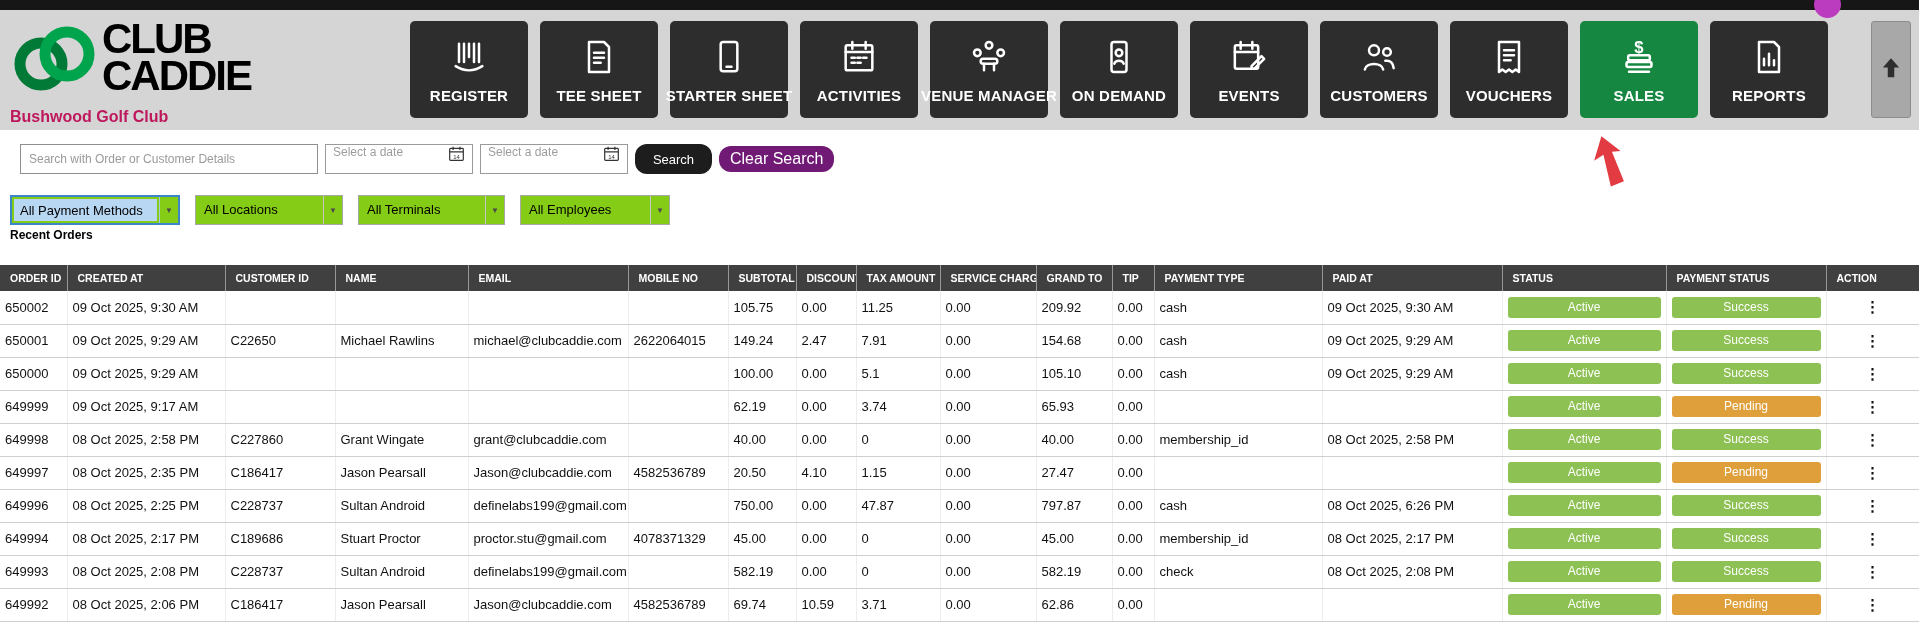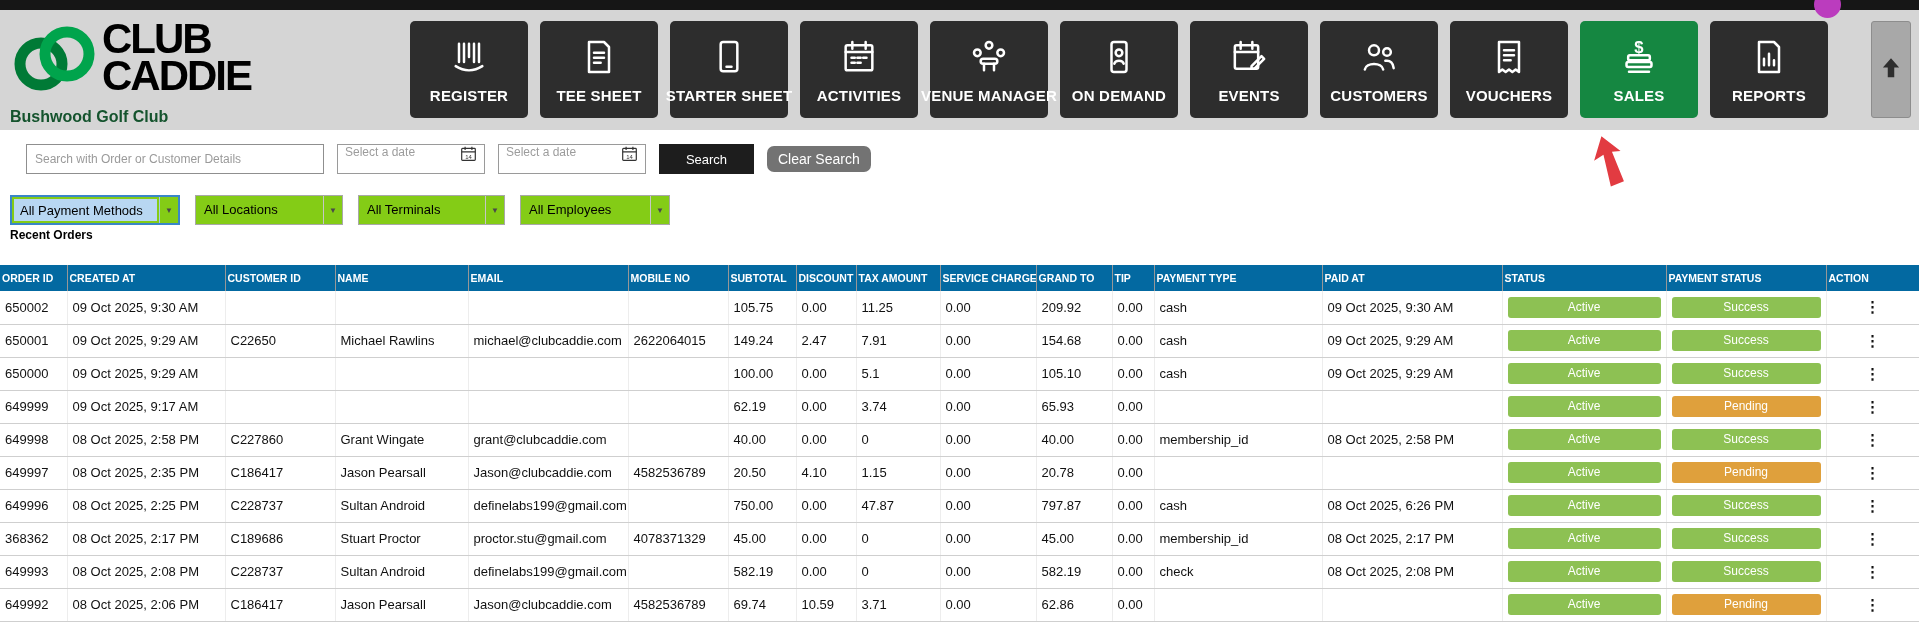--- a/index.html
+++ b/index.html
@@ -10,60 +10,60 @@
   .avatar-dot{position:absolute;left:1814px;top:-9px;width:27px;height:27px;border-radius:50%;
     background:#bb3cbe;z-index:6}
   
   .header{height:120px;background:#d5d5d5;display:flex;align-items:flex-start;
     padding:6px 8px 0 8px;position:relative}
   .brand{width:402px;height:110px;display:flex;flex-direction:column;justify-content:space-between}
   .logo-row{display:flex;align-items:center}
   .logo-mark svg{display:block}
   .logo-text{font-weight:bold;color:#000;line-height:.88;letter-spacing:-2px;margin-left:2px}
   .logo-text div{font-size:42px}
-  .club-name{font-size:16px;font-weight:bold;color:#14532d;padding-left:2px}
+  .club-name{font-size:16px;font-weight:bold;color:#be185d;padding-left:2px}
   .nav{display:flex;gap:12px;align-items:flex-start;margin-top:5px}
   .nav-btn{width:118px;height:97px;background:#2d2d2d;border:none;border-radius:5px;color:#fff;
     display:flex;flex-direction:column;align-items:center;justify-content:center;gap:9px;cursor:pointer}
   .nav-btn.active{background:#158741}
   .nav-btn .nav-icon{height:42px;display:flex;align-items:center;justify-content:center}
   .nav-label{font-size:15px;font-weight:bold;letter-spacing:.2px;white-space:nowrap}
   .scrolltop{margin-left:auto;margin-top:5px;width:40px;height:97px;background:#a8a8a8;
     border:1px solid #8d8d8d;border-radius:3px;display:flex;align-items:center;justify-content:center;cursor:pointer}
   
   .arrow-annotation{position:absolute;left:1593px;top:133px;z-index:9;pointer-events:none}
   .arrow-annotation svg{transform:rotate(-14deg)}
   
-  .search-row{display:flex;align-items:center;gap:13px;padding:14px 0 0 26px;height:44px}
+  .search-row{display:flex;align-items:center;gap:7px;padding:14px 0 0 20px;height:44px}
   .search-input{width:298px;height:30px;border:1px solid #8f8f8f;padding:0 8px;font-size:12px;
     font-family:"Liberation Sans",sans-serif;color:#333;outline:none}
   .search-input::placeholder{color:#9a9a9a}
   .date-input{width:148px;height:30px;border:1px solid #9a9a9a;background:#fff;display:flex;
     align-items:flex-start;justify-content:space-between;padding:0 7px;cursor:pointer}
   .date-placeholder{color:#9c9c9c;font-size:12px}
-  .btn-search{width:95px;height:30px;background:#1d1d1d;color:#fff;border:none;border-radius:0;
+  .btn-search{width:77px;height:30px;background:#1d1d1d;color:#fff;border:none;border-radius:12px;
     font-size:13px;cursor:pointer;font-family:"Liberation Sans",sans-serif}
-  .btn-clear{height:26px;background:#737373;color:#fff;border:none;border-radius:7px;
-    font-size:14px;padding:0 11px;cursor:pointer;font-family:"Liberation Sans",sans-serif}
+  .btn-clear{height:26px;background:#701a75;color:#fff;border:none;border-radius:12px;
+    font-size:16px;padding:0 11px;cursor:pointer;font-family:"Liberation Sans",sans-serif}
   
   .filters-row{display:flex;gap:15px;padding:21px 0 0 10px;height:51px}
   .select{height:30px;border:1px solid #a8a8a8;background:#84cc16;display:flex;align-items:stretch;
     font-size:13px;color:#000;cursor:pointer}
   .select .val{padding:6px 8px 0 8px;flex:1;white-space:nowrap;overflow:hidden}
   .select .chev{width:19px;border-left:1px solid #c6c6c6;display:flex;align-items:center;
     justify-content:center;color:#4a4a4a;font-size:8px}
   .select.focused{border:2px solid #3a86c8}
   .select.focused .val{background:#b8d7f2;margin:2px;padding:4px 6px 0 6px}
   .select.focused .chev{border-left:1px solid #a8c8e4}
   
   .section-title{font-size:12px;font-weight:bold;color:#000;margin:3px 0 0 10px}
   
   table{border-collapse:collapse;table-layout:fixed;width:1919px;margin-top:23px}
-  thead th{background:#0369a1;color:#fff;font-size:10.5px;font-weight:bold;text-align:left;
-    padding:7px 2px;white-space:nowrap;overflow:hidden;border-right:1px solid #979797;cursor:pointer}
+  thead th{background:#404040;color:#fff;font-size:10.5px;font-weight:bold;text-align:left;
+    padding:7px 10px;white-space:nowrap;overflow:hidden;border-right:1px solid #979797;cursor:pointer}
   tbody td{font-size:13px;color:#111;padding:0 5px;border-bottom:1px solid #cfcfcf;
     border-right:1px solid #ededed;white-space:nowrap;overflow:hidden;height:33px;background:#fff}
   .badge{display:block;height:21px;line-height:21px;border-radius:3px;text-align:center;
     color:#fff;font-size:12px}
   .badge.green{background:#8dc153}
   .badge.orange{background:#dfa03c}
   .action-dots{font-size:15px;font-weight:bold;text-align:center;cursor:pointer;letter-spacing:0;
     display:block;width:100%}
 </style>
 </head>
@@ -434,21 +434,21 @@
         <td>649997</td>
         <td>08 Oct 2025, 2:35 PM</td>
         <td>C186417</td>
         <td>Jason Pearsall</td>
         <td>Jason@clubcaddie.com</td>
         <td>4582536789</td>
         <td>20.50</td>
         <td>4.10</td>
         <td>1.15</td>
         <td>0.00</td>
-        <td>20.78</td>
+        <td>27.47</td>
         <td>0.00</td>
         <td></td>
         <td></td>
         <td>
           <span class="badge green">Active</span>
         </td>
         <td>
           <span class="badge orange">Pending</span>
         </td>
         <td>
@@ -474,21 +474,21 @@
           <span class="badge green">Active</span>
         </td>
         <td>
           <span class="badge green">Success</span>
         </td>
         <td>
           <span class="action-dots">⋮</span>
         </td>
       </tr>
       <tr>
-        <td>368362</td>
+        <td>649994</td>
         <td>08 Oct 2025, 2:17 PM</td>
         <td>C189686</td>
         <td>Stuart Proctor</td>
         <td>proctor.stu@gmail.com</td>
         <td>4078371329</td>
         <td>45.00</td>
         <td>0.00</td>
         <td>0</td>
         <td>0.00</td>
         <td>45.00</td>

